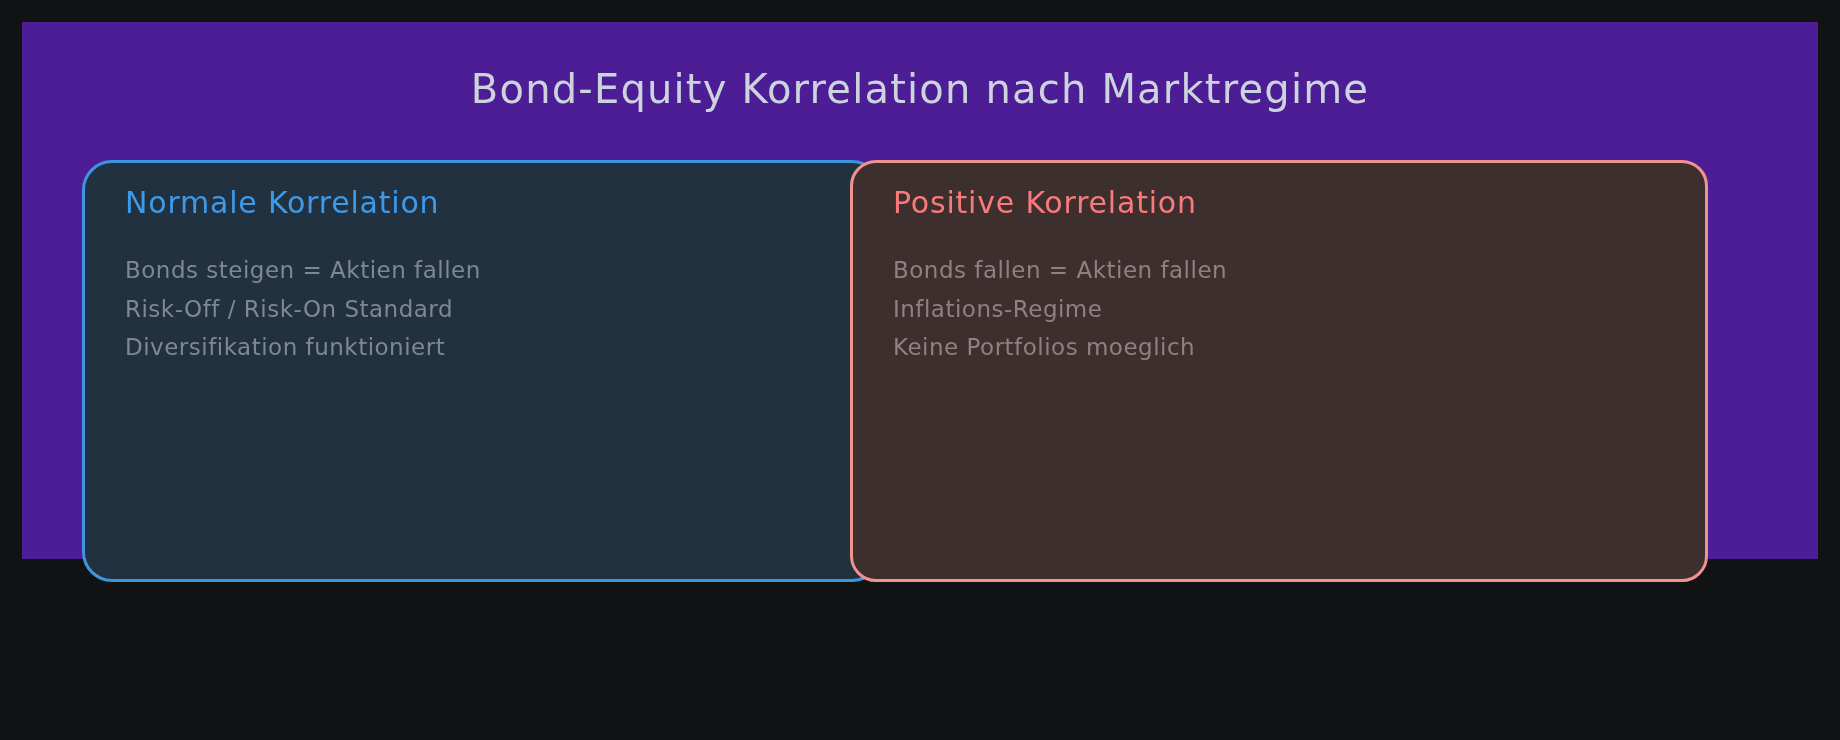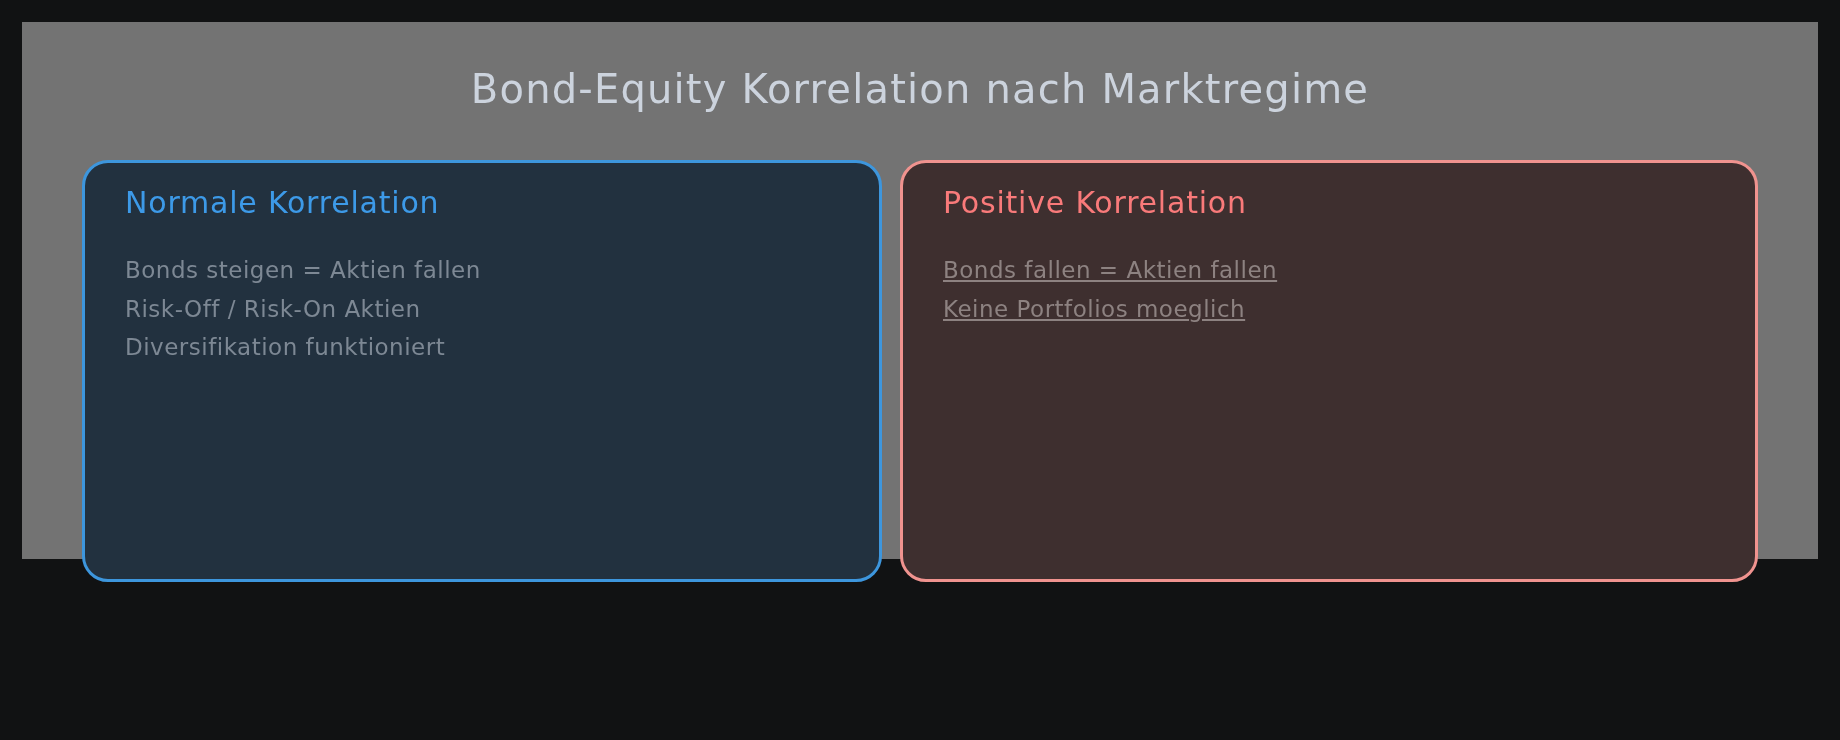--- a/index.html
+++ b/index.html
@@ -13,21 +13,21 @@
     overflow: hidden;
     font-family: "DejaVu Sans", sans-serif;
   }
 
   #slide {
     position: absolute;
     left: 22px;
     top: 22px;
     width: 1796px;
     height: 537px;
-    background: #737373;
+    background: #4c1d95;
   }
 
   #slide-title {
     position: absolute;
     left: 0;
     top: 44px;
     width: 1796px;
     text-align: center;
     font-family: "DejaVu Sans", sans-serif;
     font-size: 40px;
@@ -45,24 +45,25 @@
     border-style: solid;
     border-width: 3px;
     box-sizing: border-box;
   }
 
   #card-normale {
     left: 60px;
     width: 800px;
     background: #22313f;
     border-color: #3d96dd;
+    border-radius: 30px;
   }
 
   #card-positive {
-    left: 878px;
+    left: 828px;
     width: 858px;
     background: #3e2f2f;
     border-color: #f0938f;
   }
 
   .card-title {
     position: absolute;
     left: 40px;
     top: 22px;
     font-family: "DejaVu Sans", sans-serif;
@@ -87,39 +88,40 @@
 
   .card-item {
     font-family: "DejaVu Sans", sans-serif;
     font-size: 23px;
     letter-spacing: 0.5px;
     line-height: 38.5px;
     white-space: nowrap;
   }
 
   #card-normale .card-item { color: #7d8894; }
-  #card-positive .card-item { color: #8d8281; text-decoration: underline; }
+  #card-positive .card-item { color: #8d8281; }
 </style>
 </head>
 <body>
 
 <div id="slide">
 
   <div id="slide-title">Bond-Equity Korrelation nach Marktregime</div>
 
   <div class="card" id="card-normale">
     <div class="card-title">Normale Korrelation</div>
     <ul class="card-items">
       <li class="card-item">Bonds steigen = Aktien fallen</li>
-      <li class="card-item">Risk-Off / Risk-On Aktien</li>
+      <li class="card-item">Risk-Off / Risk-On Standard</li>
       <li class="card-item">Diversifikation funktioniert</li>
     </ul>
   </div>
 
   <div class="card" id="card-positive">
     <div class="card-title">Positive Korrelation</div>
     <ul class="card-items">
       <li class="card-item">Bonds fallen = Aktien fallen</li>
+      <li class="card-item">Inflations-Regime</li>
       <li class="card-item">Keine Portfolios moeglich</li>
     </ul>
   </div>
 
 </div>
 
 </body></html>

